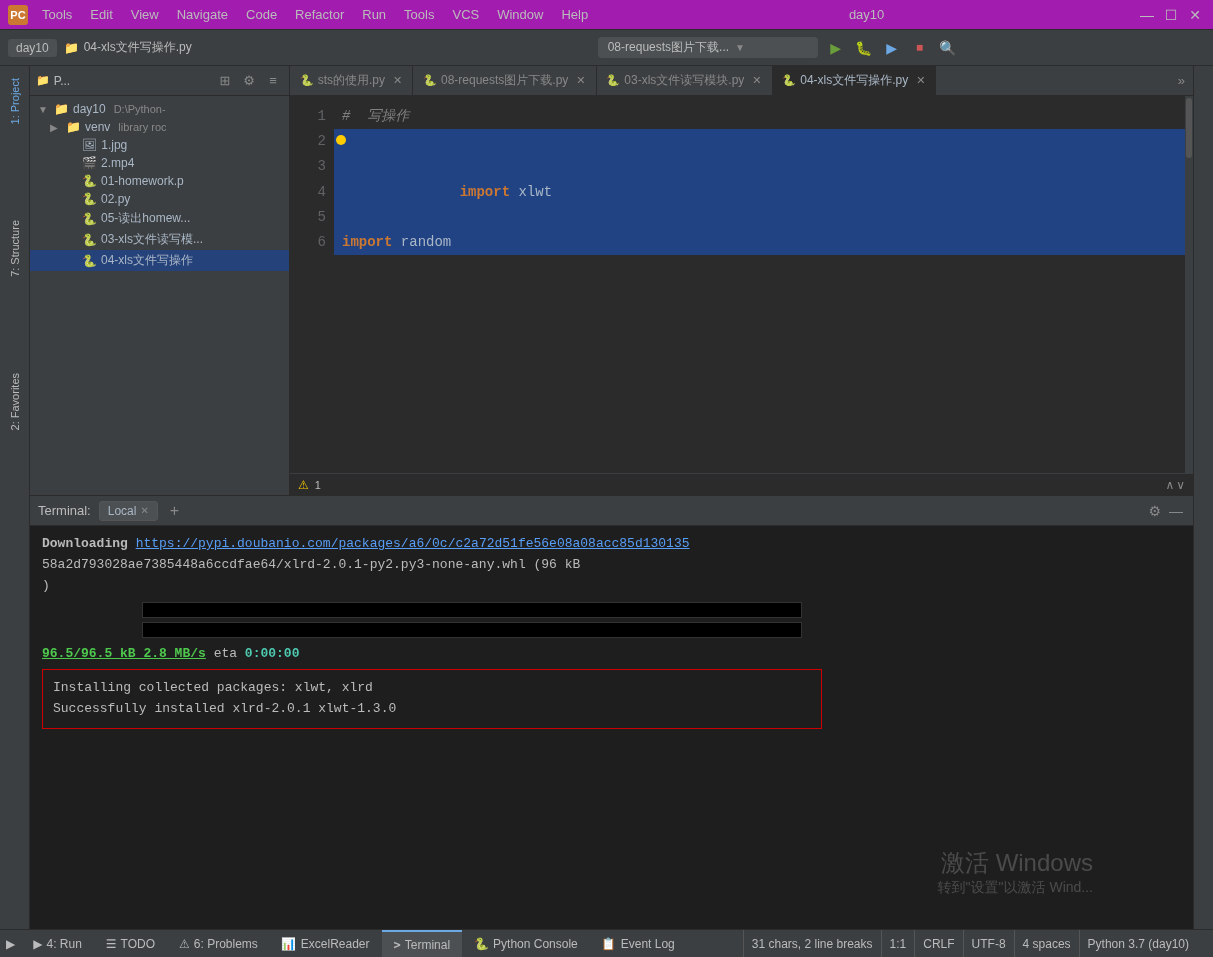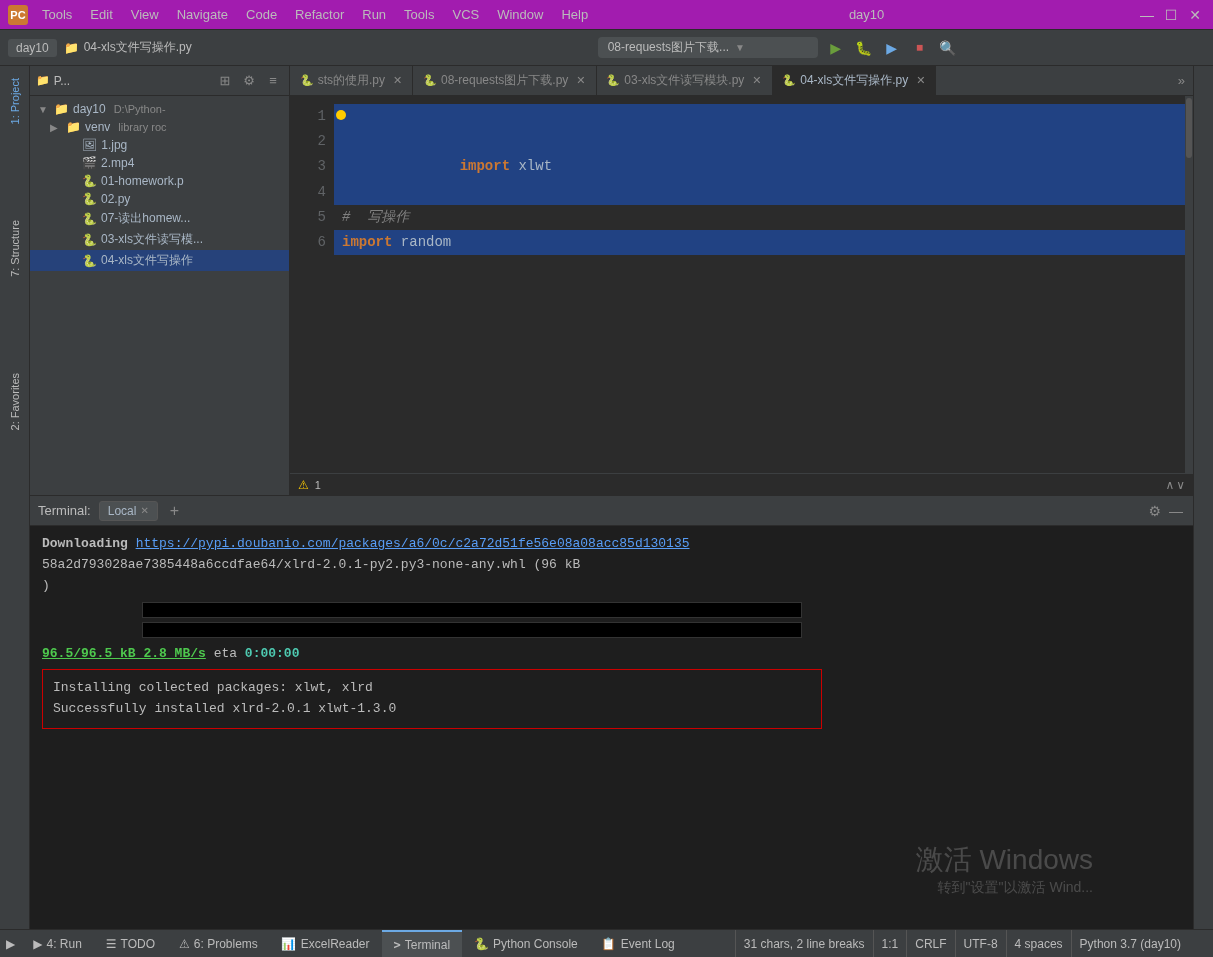--- a/index.html
+++ b/index.html
@@ -301,21 +301,21 @@
       padding: 0 12px; height: 28px; cursor: pointer;
       font-size: 12px; color: #bbbbbb; white-space: nowrap;
     }
     .status-tab.active { background: #4c5052; border-top: 2px solid #6ca9e4; }
     .status-tab .tab-icon { font-size: 12px; }
     #statusbar .status-right {
       margin-left: auto;
       display: flex;
       align-items: center;
       gap: 0;
-      padding-right: 24px;
+      padding-right: 16px;
     }
     .status-right-item {
       padding: 0 8px;
       cursor: pointer;
       border-left: 1px solid #555;
       height: 28px;
       display: flex; align-items: center;
       font-size: 12px;
     }
 
@@ -331,21 +331,21 @@
 
     
     .win-watermark {
       position: absolute;
       bottom: 60px; right: 120px;
       color: rgba(180,180,180,0.3);
       font-size: 18px;
       pointer-events: none;
       text-align: right;
     }
-    .win-watermark .line1 { display: block; font-size: 28px; }
+    .win-watermark .line1 { display: block; font-size: 24px; }
     .win-watermark .line2 { display: block; font-size: 14px; }
   </style>
 </head>
 <body>
 
 <div id="titlebar">
   <div class="app-icon">
       <span>PC</span>
     </div>
   <div class="menu-items">
@@ -437,21 +437,21 @@
             <span class="item-label">01-homework.p</span>
           </div>
           <div class="tree-item indent2">
             <span class="arrow"></span>
             <span style="color:#4ec9b0;">🐍</span>
             <span class="item-label">02.py</span>
           </div>
           <div class="tree-item indent2">
             <span class="arrow"></span>
             <span style="color:#4ec9b0;">🐍</span>
-            <span class="item-label">07-读出homew...</span>
+            <span class="item-label">05-读出homew...</span>
           </div>
           <div class="tree-item indent2">
             <span class="arrow"></span>
             <span style="color:#4ec9b0;">🐍</span>
             <span class="item-label">03-xls文件读写模...</span>
           </div>
           <div class="tree-item indent2 selected">
             <span class="arrow"></span>
             <span style="color:#4ec9b0;">🐍</span>
             <span class="item-label">04-xls文件写操作</span>
@@ -488,25 +488,25 @@
         <div id="code-area">
           <div id="line-numbers">
             <div>1</div>
             <div>2</div>
             <div>3</div>
             <div>4</div>
             <div>5</div>
             <div>6</div>
           </div>
           <div id="code-content">
+            <div class="code-line"><span class="cm">#  写操作</span></div>
             <div class="code-line highlighted" style="position:relative;">
               <span style="position:absolute;left:2px;top:6px;width:10px;height:10px;border-radius:50%;background:#ffcc00;display:inline-block;"></span>
               <span class="kw">import</span> xlwt
             </div>
-            <div class="code-line"><span class="cm">#  写操作</span></div>
             <div class="code-line highlighted"><span class="kw">import</span> random</div>
             <div class="code-line"> </div>
           </div>
           <div id="scrollbar-v">
             <div class="thumb"></div>
           </div>
         </div>
 
         <div id="warning-bar">
           <span class="warn-icon">⚠</span>

